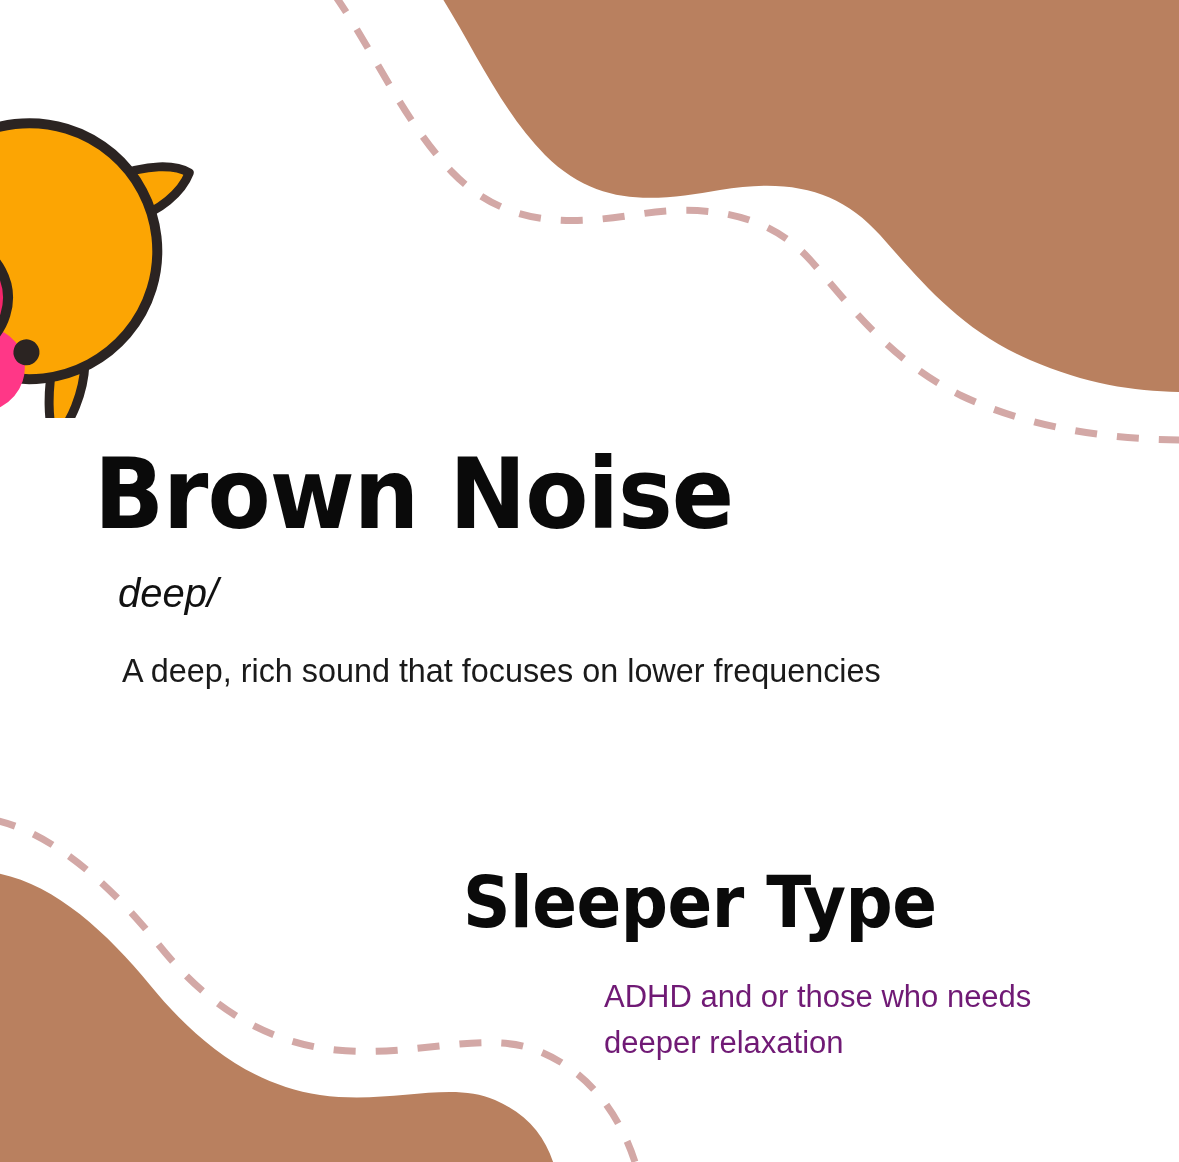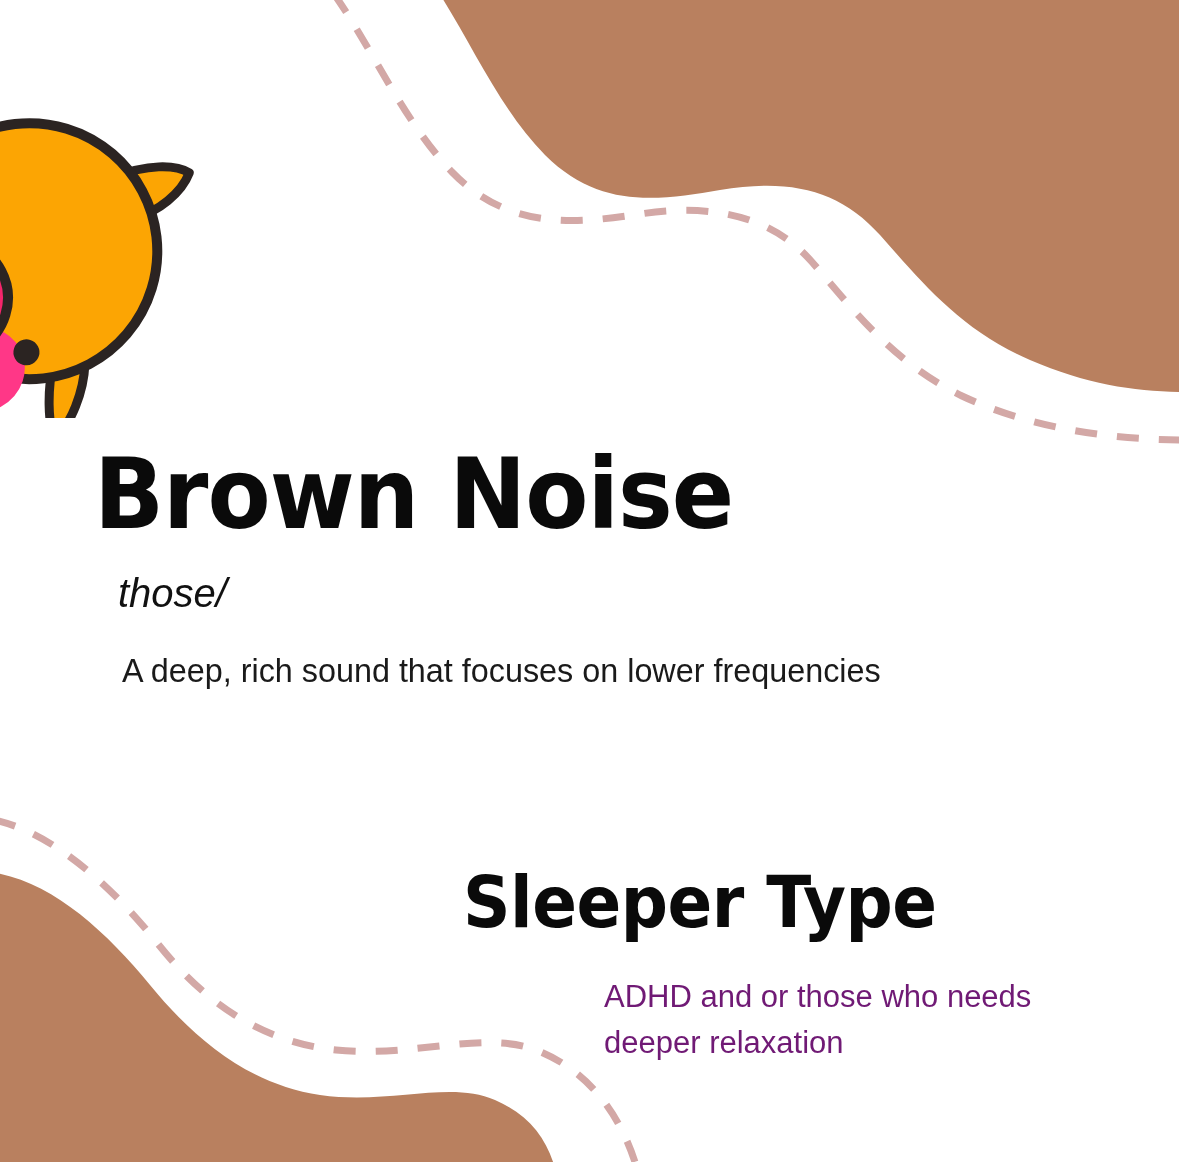--- a/index.html
+++ b/index.html
@@ -160,21 +160,21 @@
       <path fill="none" stroke="#2b2422" stroke-width="9" stroke-linecap="round" stroke-linejoin="round" d="M 58 120 L 70 140 L 82 118"></path>
 
       <circle cx="72" cy="268" r="13" fill="#2b2422"></circle>
     </g>
   </svg>
 
   <div class="content">
 
     <div class="term-title">Brown Noise</div>
 
-    <div class="term-pos">those/</div>
+    <div class="term-pos">deep/</div>
 
     <div class="term-def">A deep, rich sound that focuses on lower frequencies</div>
 
     <div class="sleeper-title">Sleeper Type</div>
 
     <div class="sleeper-desc">ADHD and or those who needs deeper relaxation</div>
 
   </div>
 </div>
 

